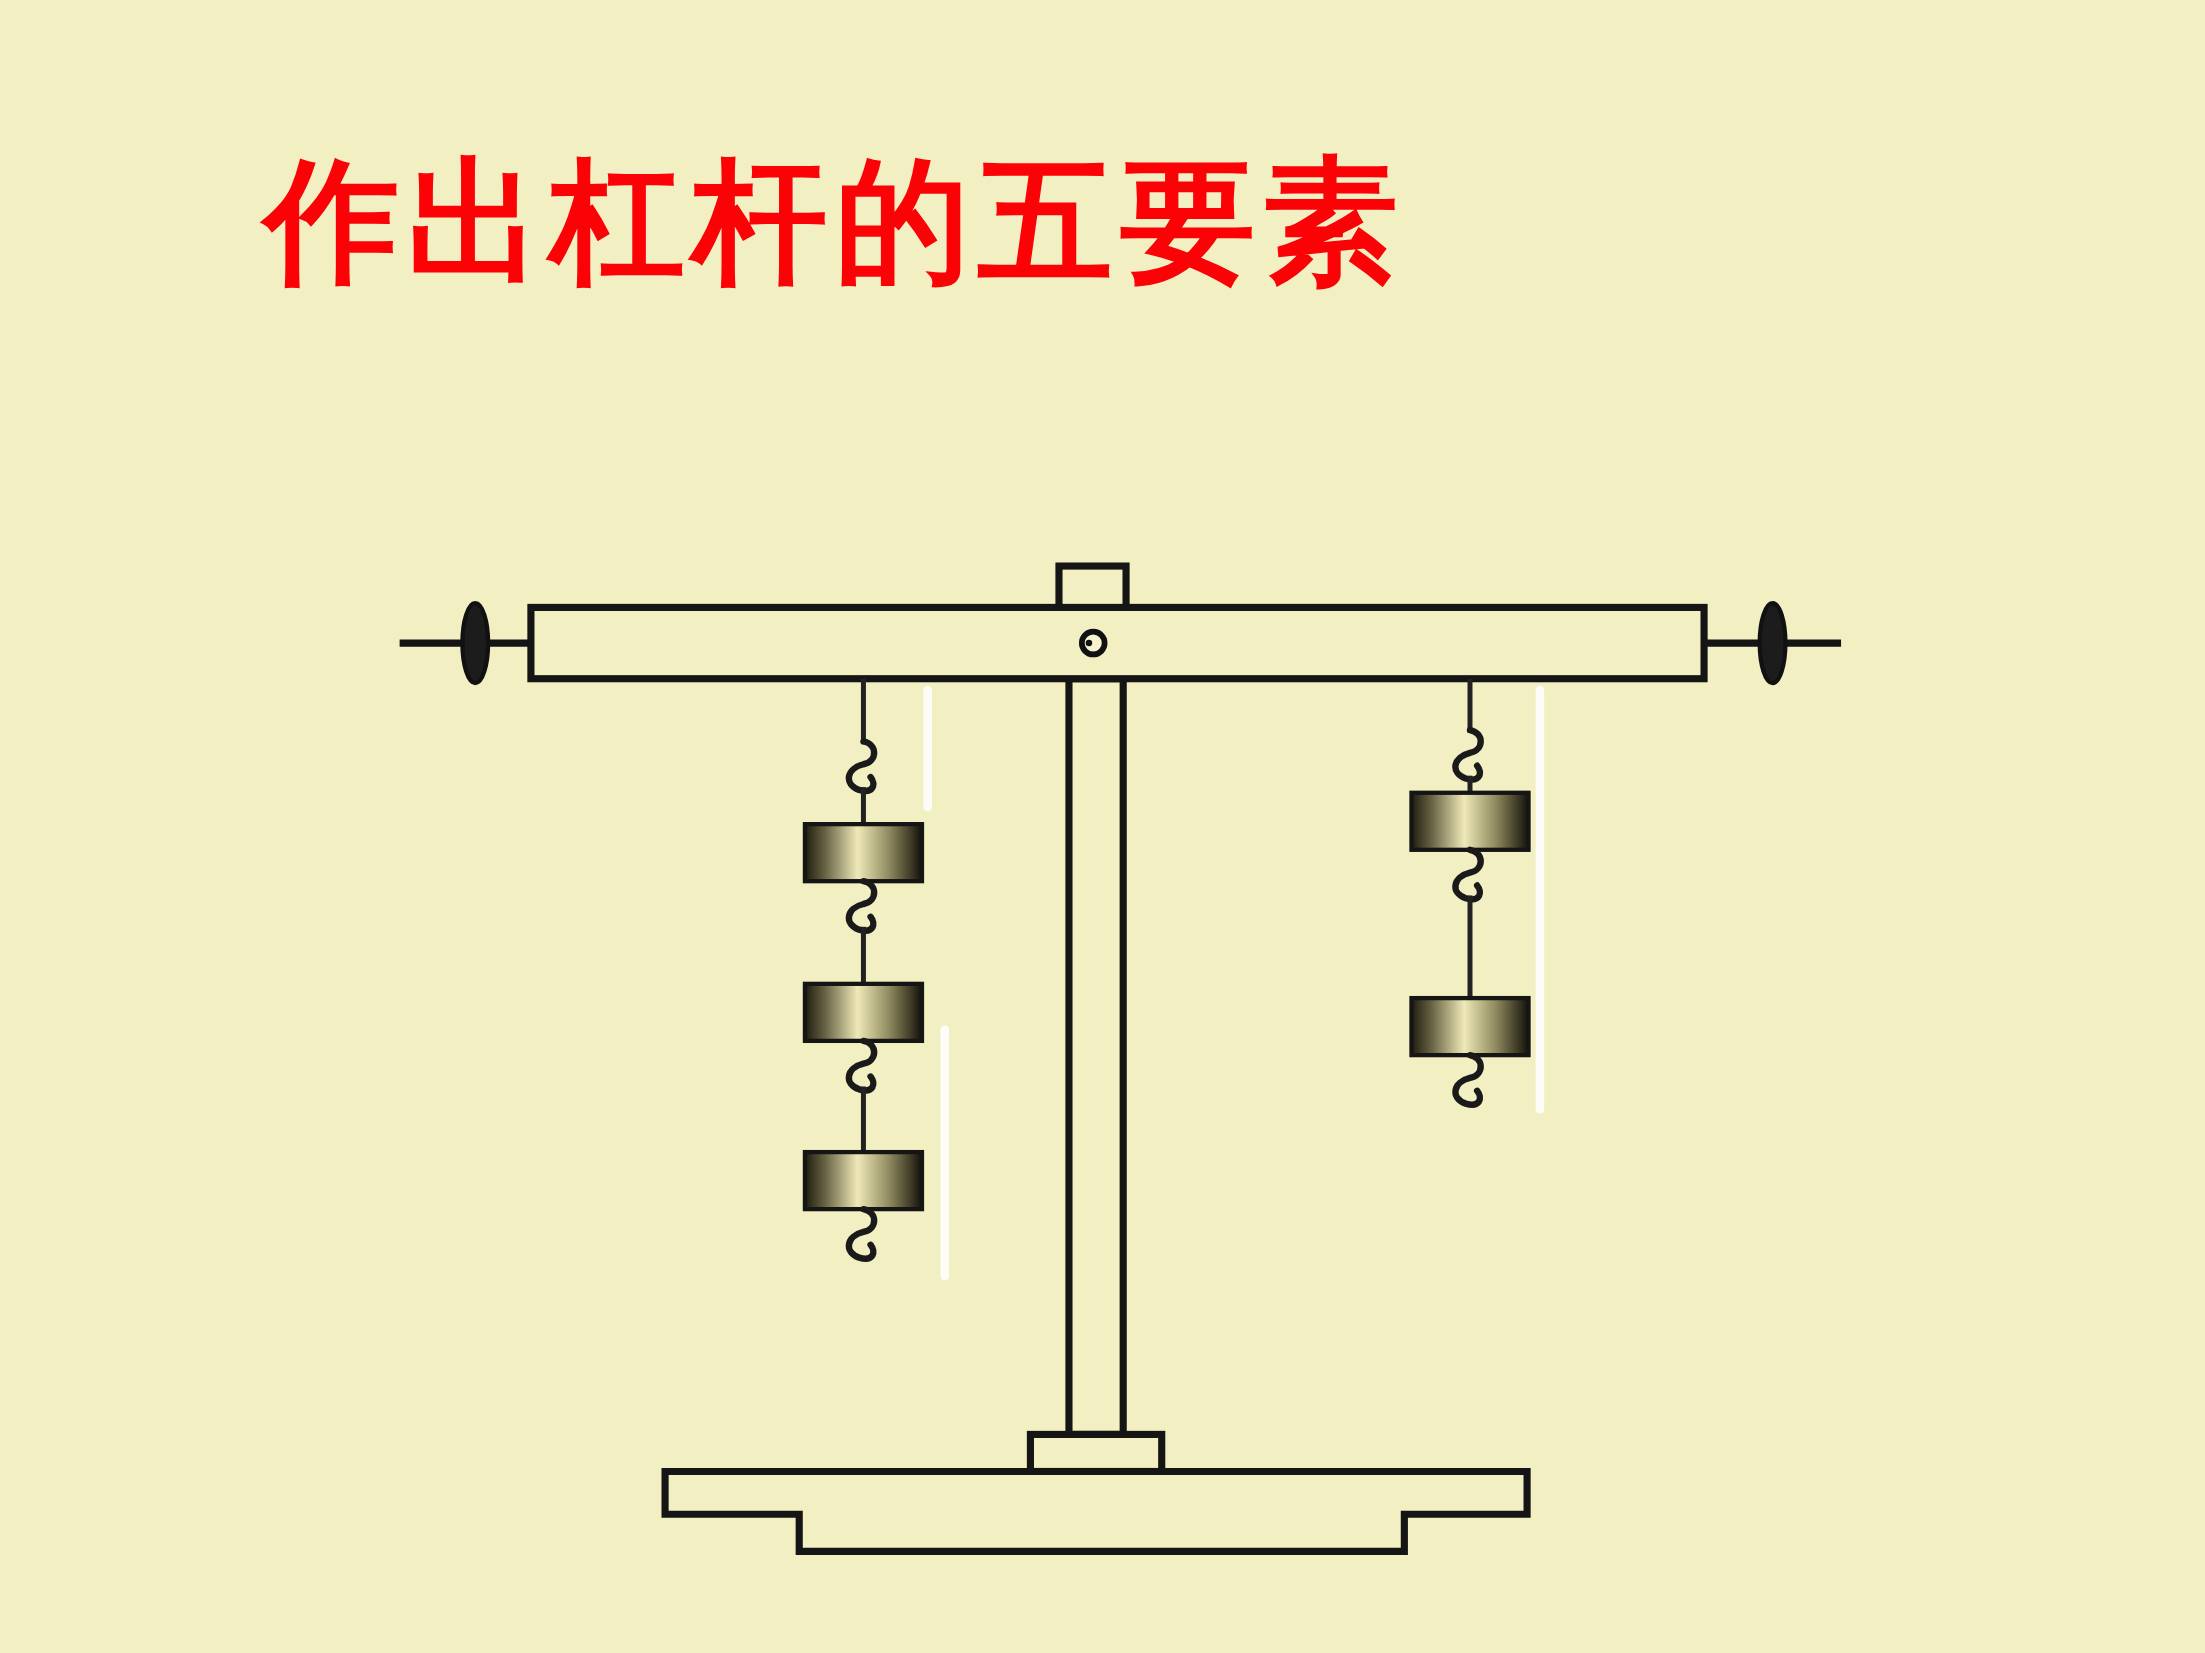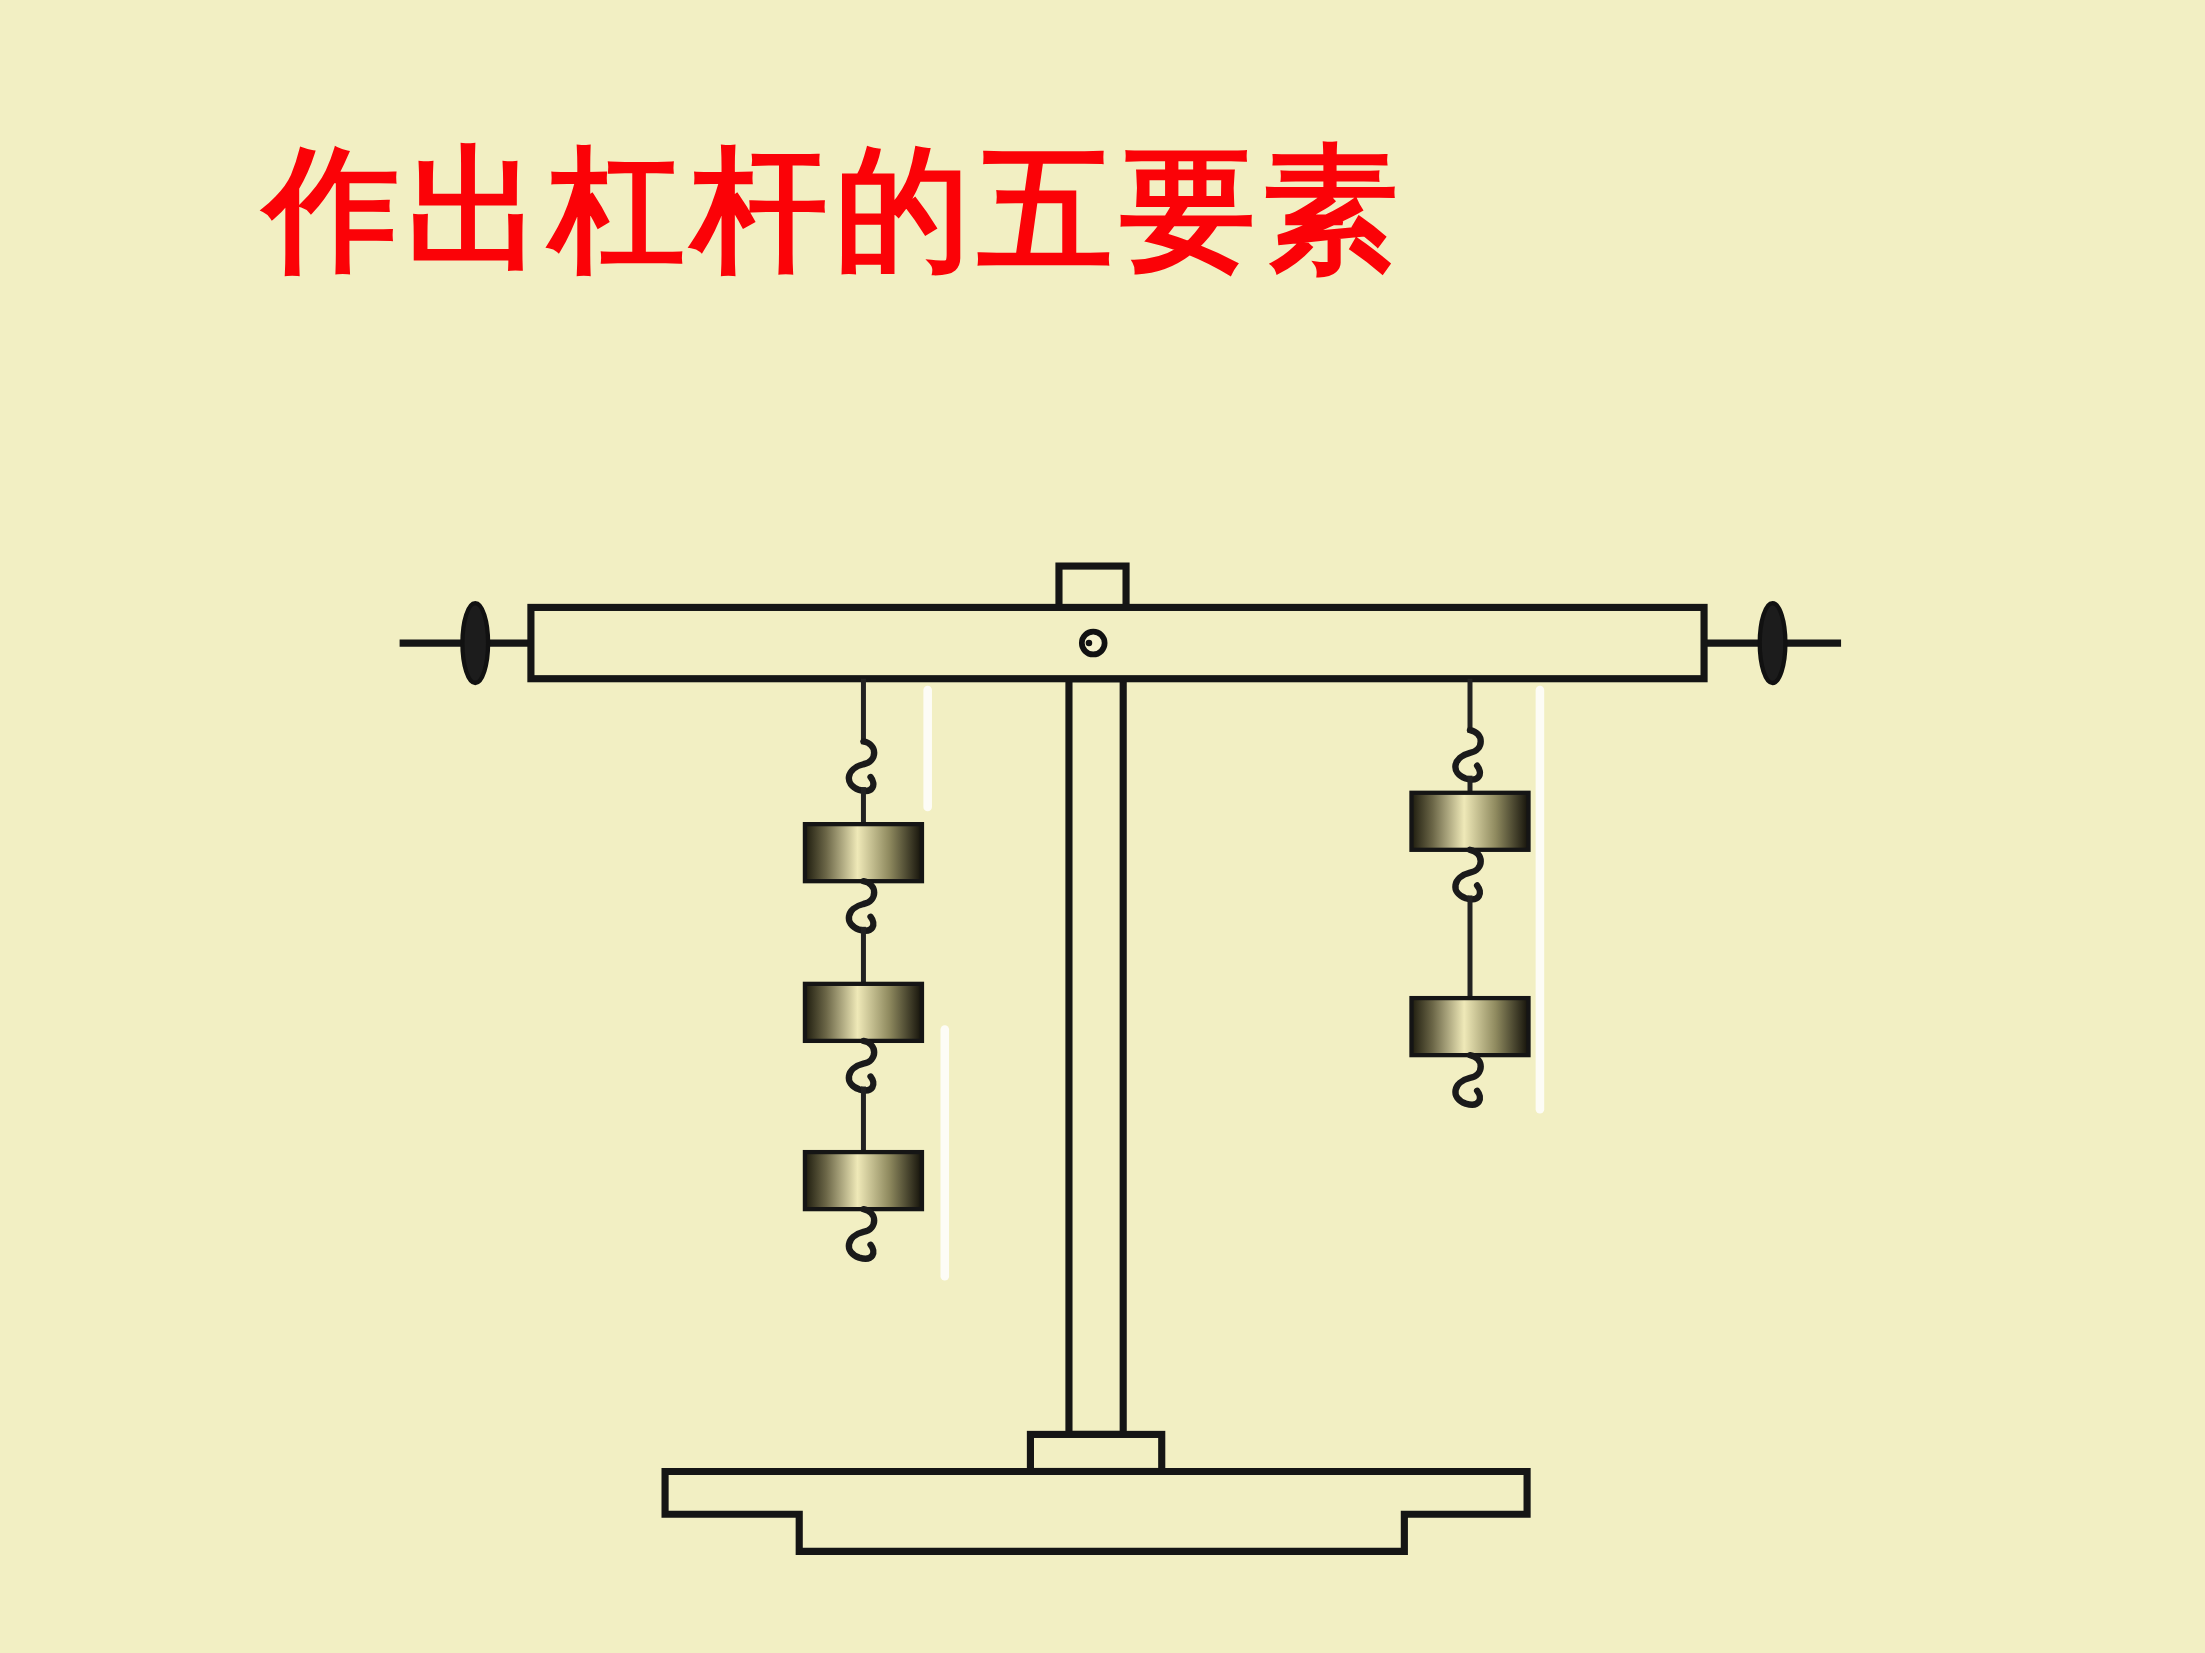--- a/index.html
+++ b/index.html
@@ -13,21 +13,21 @@
   }
   .slide {
     position: relative;
     width: 2205px;
     height: 1654px;
     background: #F2EFC3;
   }
   .slide-title {
     position: absolute;
     left: 264px;
-    top: 141px;
+    top: 153px;
     font-size: 135px;
     line-height: 1;
     font-weight: bold;
     letter-spacing: 7.7px;
     color: #FB0207;
     white-space: nowrap;
     user-select: none;
   }
   .apparatus-svg {
     position: absolute;

